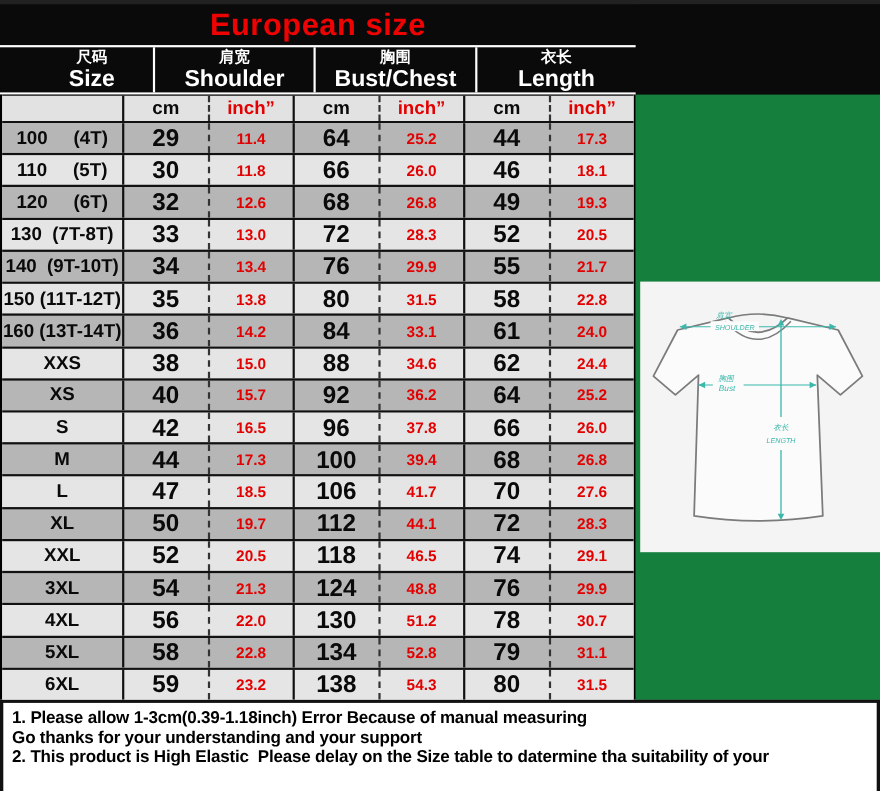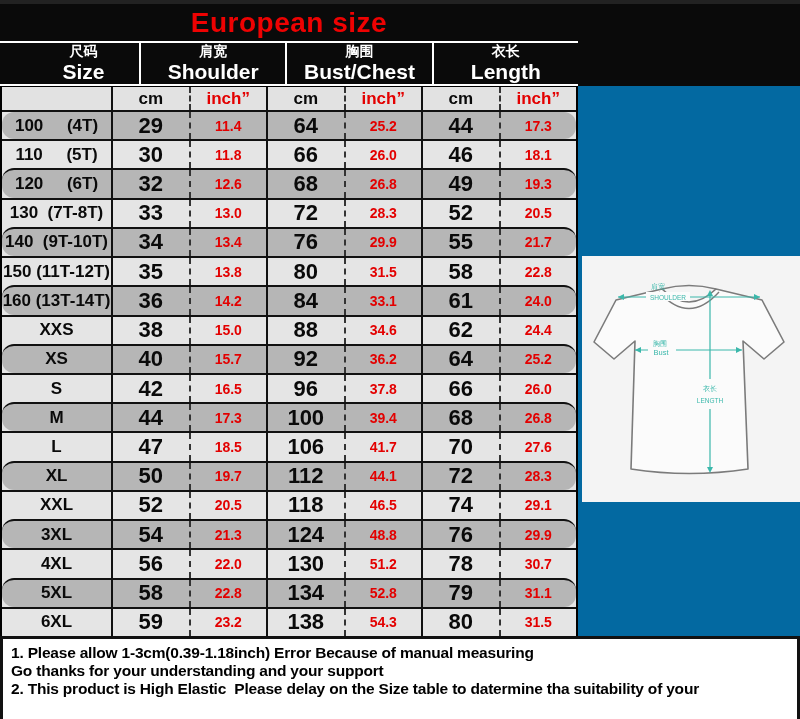--- a/index.html
+++ b/index.html
@@ -27,32 +27,32 @@
   .size-table{
     width:578px;display:flex;flex-direction:column;background:#e5e5e5;
     border-left:2px solid #000;border-right:2px solid #000;box-sizing:border-box;
   }
   .subheader{
     height:26px;display:grid;grid-template-columns:109px repeat(6,1fr);
     background:#e2e2e2;border-top:1px solid #000;border-bottom:2px solid #111;box-sizing:border-box;
   }
   .rows{flex:1;display:flex;flex-direction:column;}
   .row{flex:1;display:grid;grid-template-columns:109px repeat(6,1fr);}
-  .row.dark{background:#b6b6b6;border-radius:12px;}
+  .row.dark{background:#b6b6b6;}
   .row.light{background:#e5e5e5;}
   .rows .row + .row{border-top:2px solid #111;}
   .cell{display:flex;align-items:center;justify-content:center;height:100%;box-sizing:border-box;}
   .cell.cm{border-left:2px solid #111;color:#0a0a0a;font-weight:bold;font-size:22px;}
   .cell.inch{border-left:2px dashed #333;color:#e30000;font-weight:bold;font-size:14px;}
   .cell.size{font-weight:bold;font-size:17px;color:#0a0a0a;white-space:pre;}
   .subheader .cell{font-size:17px;font-weight:bold;}
   .subheader .cell.cm{color:#0a0a0a;}
   .subheader .cell.inch{color:#e30000;}
   
-  .panel{flex:1;background:#0369a1;position:relative;}
+  .panel{flex:1;background:#15803d;position:relative;font-style:italic;}
   .panel svg{position:absolute;inset:0;}
   
   .notes{
     height:87px;background:#fff;border:3px solid #111;box-sizing:border-box;
     display:flex;flex-direction:column;
     padding:5px 8px 6px;
   }
   .note-line{font-weight:bold;font-size:15.5px;color:#000;white-space:pre-wrap;letter-spacing:-0.2px;}
 </style>
 </head>

